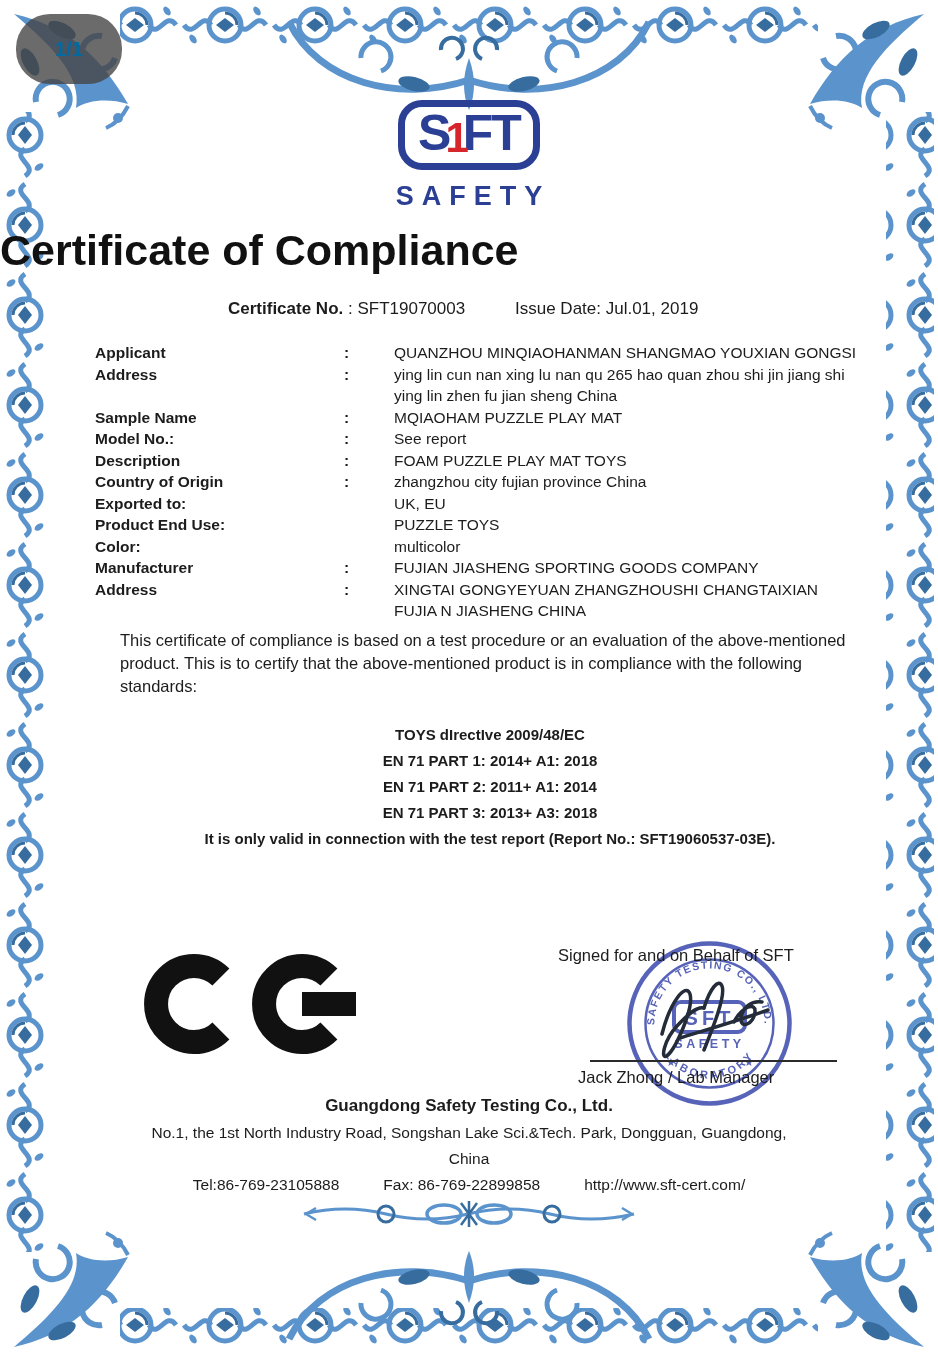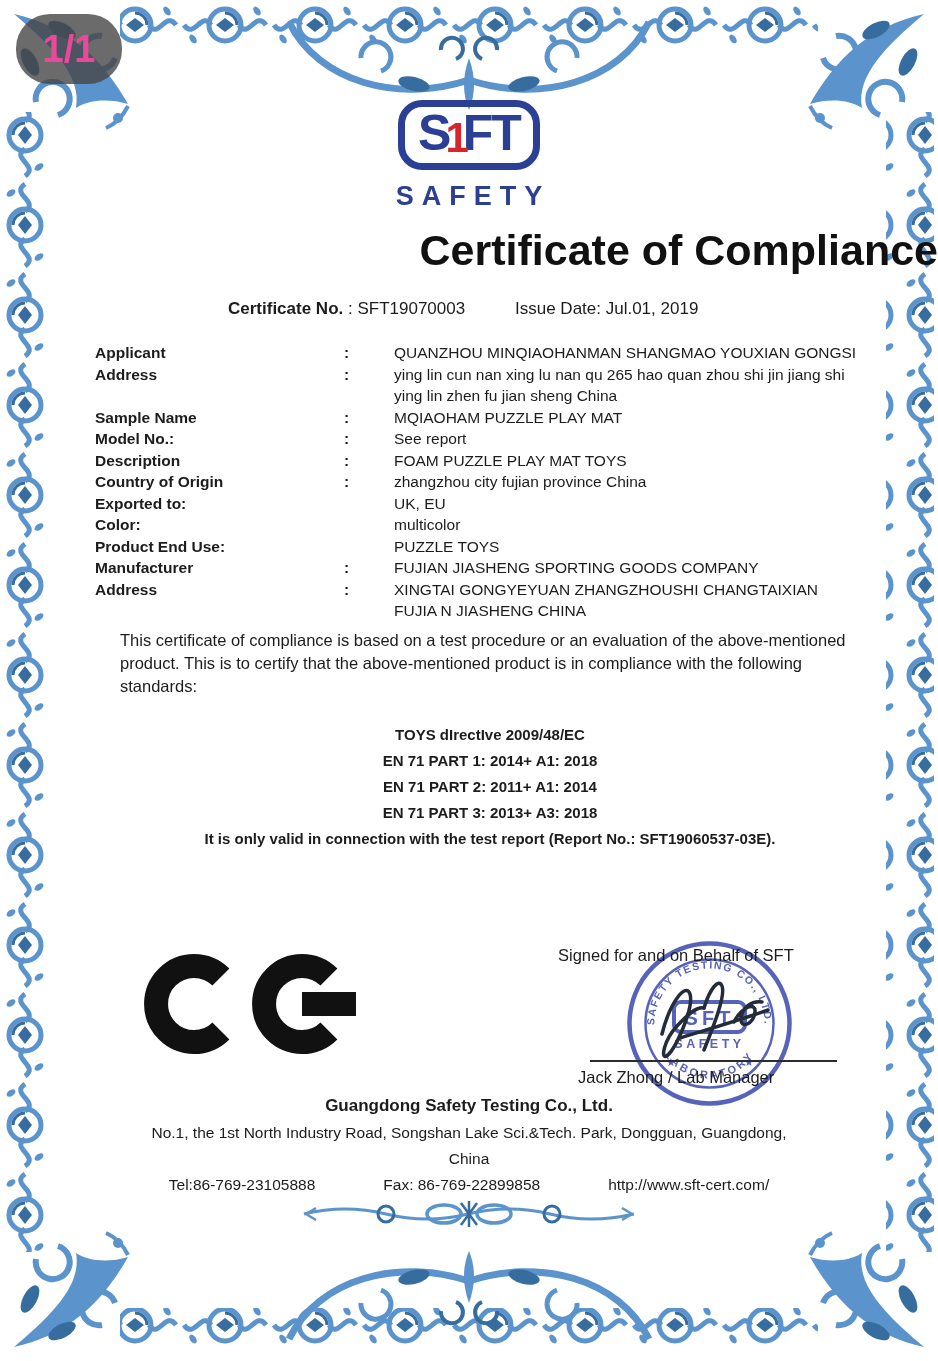--- a/index.html
+++ b/index.html
@@ -2,30 +2,30 @@
 <html><head>
 <meta charset="utf-8">
 <style>
   html,body{margin:0;padding:0;background:#ffffff;}
   .page{position:relative;width:938px;height:1361px;background:#fff;overflow:hidden;
         font-family:"Liberation Sans", sans-serif;color:#1c1c1c;}
   .border-svg{position:absolute;left:0;top:0;z-index:0;}
   .badge{position:absolute;left:16px;top:14px;width:106px;height:70px;border-radius:34px;
          background:rgba(70,70,70,.8);display:flex;align-items:center;justify-content:center;
          z-index:3;}
-  .badge span{color:#ec4899;font-size:38px;font-weight:bold;}
+  .badge span{color:#0369a1;font-size:20px;font-weight:bold;}
   .logo-wrap{position:absolute;top:100px;left:0;right:0;text-align:center;z-index:2;}
   .logo-box{display:inline-block;position:relative;width:128px;height:56px;
             border:7px solid #2b3f94;border-radius:24px;}
   .logo-letters{position:absolute;left:50%;top:50%;transform:translate(-50%,-54%);
             font-size:50px;font-weight:800;color:#2b3f94;letter-spacing:-2px;white-space:nowrap;}
   .logo-one{color:#d6252b;font-size:42px;margin:0 -4px;position:relative;top:2px;}
   .logo-sub{margin-top:7px;font-size:27px;font-weight:bold;color:#2b3f94;
             letter-spacing:8px;padding-left:8px;}
-  .title{position:absolute;top:226px;left:0;right:0;margin:0;text-align:right;
+  .title{position:absolute;top:226px;left:0;right:0;margin:0;text-align:left;
          font-size:43px;font-weight:bold;color:#111;z-index:2;}
   .certline{position:absolute;top:299px;left:0;width:100%;font-size:17px;z-index:2;}
   .cl-left{position:absolute;left:228px;white-space:nowrap;}
   .cl-left b{font-weight:bold;}
   .cl-right{position:absolute;left:515px;white-space:nowrap;}
   .fields{position:absolute;top:342px;left:95px;width:768px;z-index:2;}
   .frow{display:grid;grid-template-columns:215px 16px auto;font-size:15.5px;line-height:21.5px;gap:34px;}
   .flabel{font-weight:bold;}
   .fsep{font-weight:bold;}
   .fval{max-width:533px;}
@@ -40,21 +40,21 @@
   .stamp-svg{position:absolute;left:622px;top:936px;z-index:2;}
   .sig-line{position:absolute;left:590px;top:1060px;width:247px;height:0;
             border-top:2px solid #2b2b2b;z-index:3;}
   .sig-name{position:absolute;left:578px;top:1068px;width:270px;
             font-size:16.5px;z-index:3;}
   .f-company{position:absolute;top:1096px;left:0;right:0;text-align:center;
              font-size:17px;font-weight:bold;z-index:2;}
   .f-addr1{position:absolute;top:1124px;left:0;right:0;text-align:center;font-size:15.5px;z-index:2;}
   .f-addr2{position:absolute;top:1150px;left:0;right:0;text-align:center;font-size:15.5px;z-index:2;}
   .f-telrow{position:absolute;top:1176px;left:0;right:0;display:flex;justify-content:center;
-            gap:68px;font-size:15.5px;z-index:2;}
+            gap:44px;font-size:15.5px;z-index:2;}
 </style>
 </head>
 <body>
 
 <div class="page">
 
   <svg class="border-svg" width="938" height="1361" viewBox="0 0 938 1361" aria-hidden="true">
     <defs>
       <g id="tile">
         <circle cx="25" cy="45" r="16" fill="none" stroke="#5b93cc" stroke-width="5"></circle>
@@ -168,28 +168,28 @@
       <span class="flabel">Country of Origin</span>
       <span class="fsep">:</span>
       <span class="fval">zhangzhou city fujian province China</span>
     </div>
     <div class="frow">
       <span class="flabel">Exported to:</span>
       <span class="fsep"></span>
       <span class="fval">UK, EU</span>
     </div>
     <div class="frow">
+      <span class="flabel">Product End Use:</span>
+      <span class="fsep"></span>
+      <span class="fval">PUZZLE TOYS</span>
+    </div>
+    <div class="frow">
       <span class="flabel">Color:</span>
       <span class="fsep"></span>
       <span class="fval">multicolor</span>
-    </div>
-    <div class="frow">
-      <span class="flabel">Product End Use:</span>
-      <span class="fsep"></span>
-      <span class="fval">PUZZLE TOYS</span>
     </div>
     <div class="frow">
       <span class="flabel">Manufacturer</span>
       <span class="fsep">:</span>
       <span class="fval">FUJIAN JIASHENG SPORTING GOODS COMPANY</span>
     </div>
     <div class="frow">
       <span class="flabel">Address</span>
       <span class="fsep">:</span>
       <span class="fval">XINGTAI GONGYEYUAN ZHANGZHOUSHI CHANGTAIXIAN FUJIA N JIASHENG CHINA</span>

